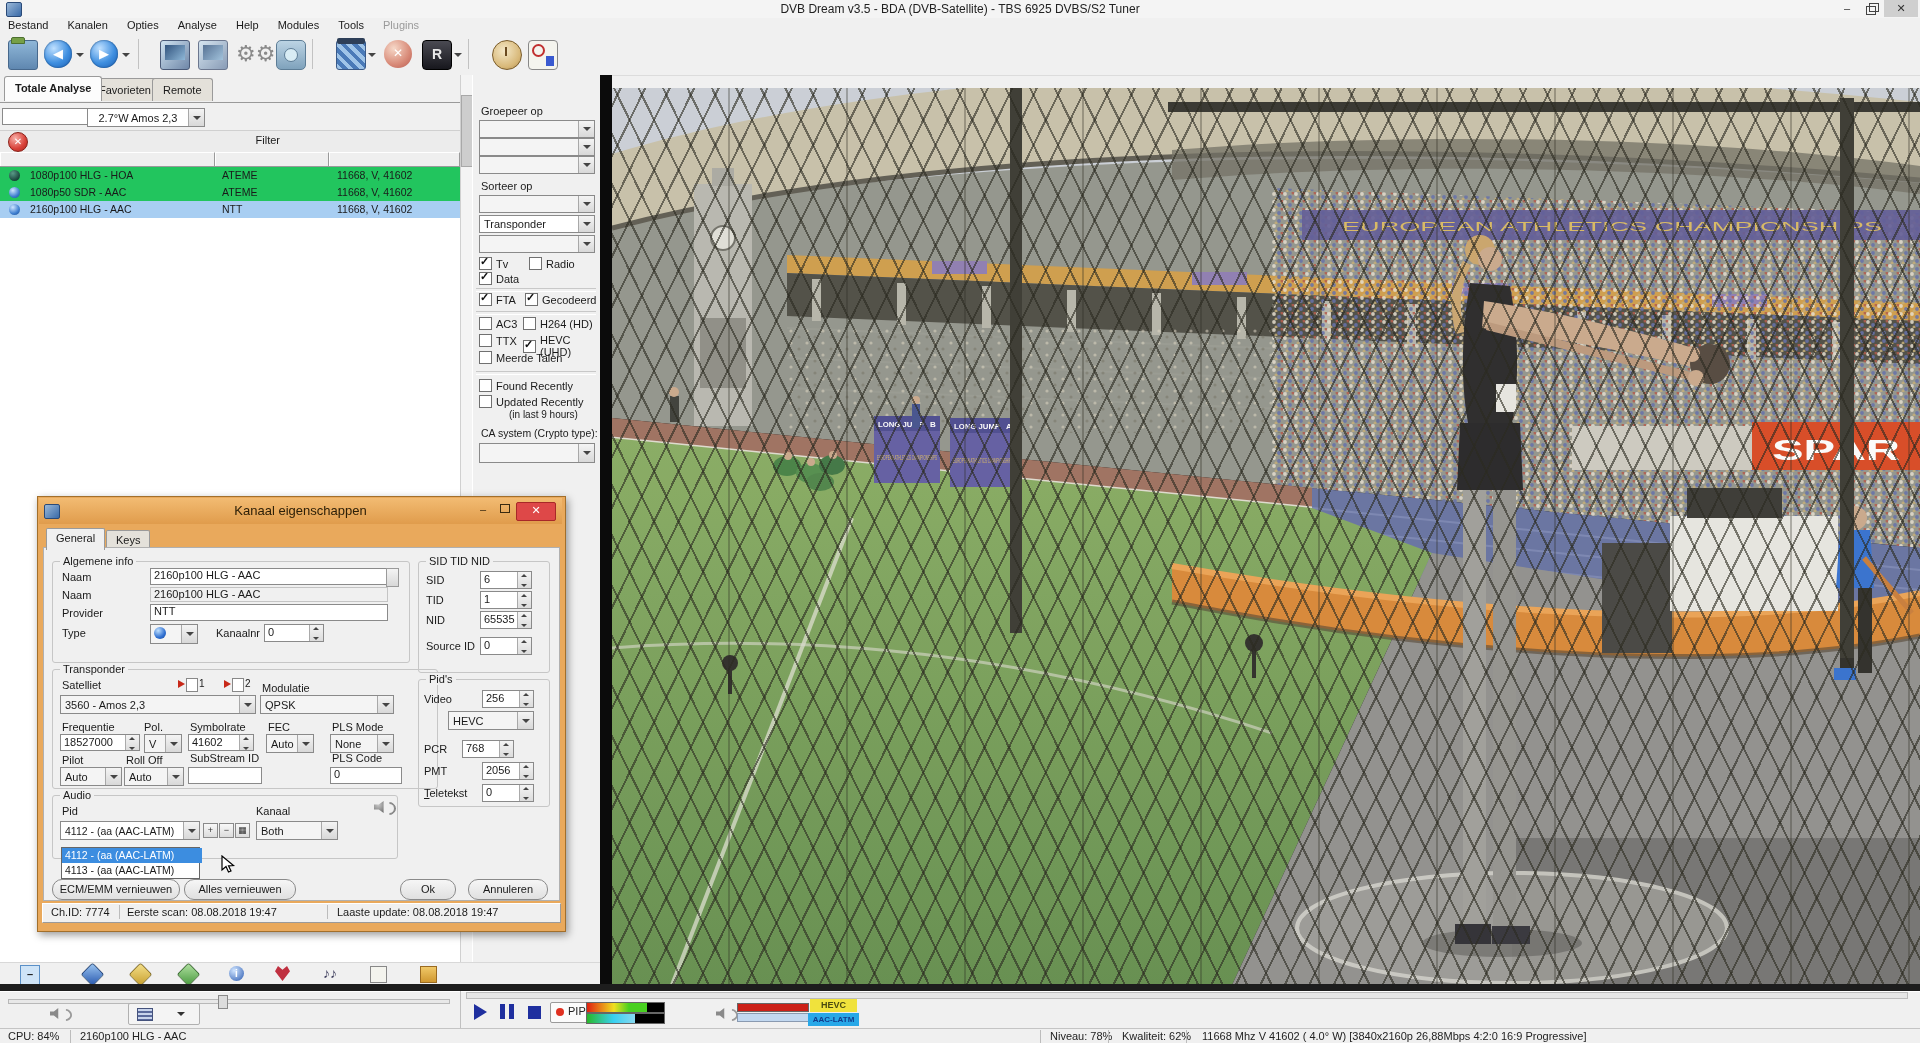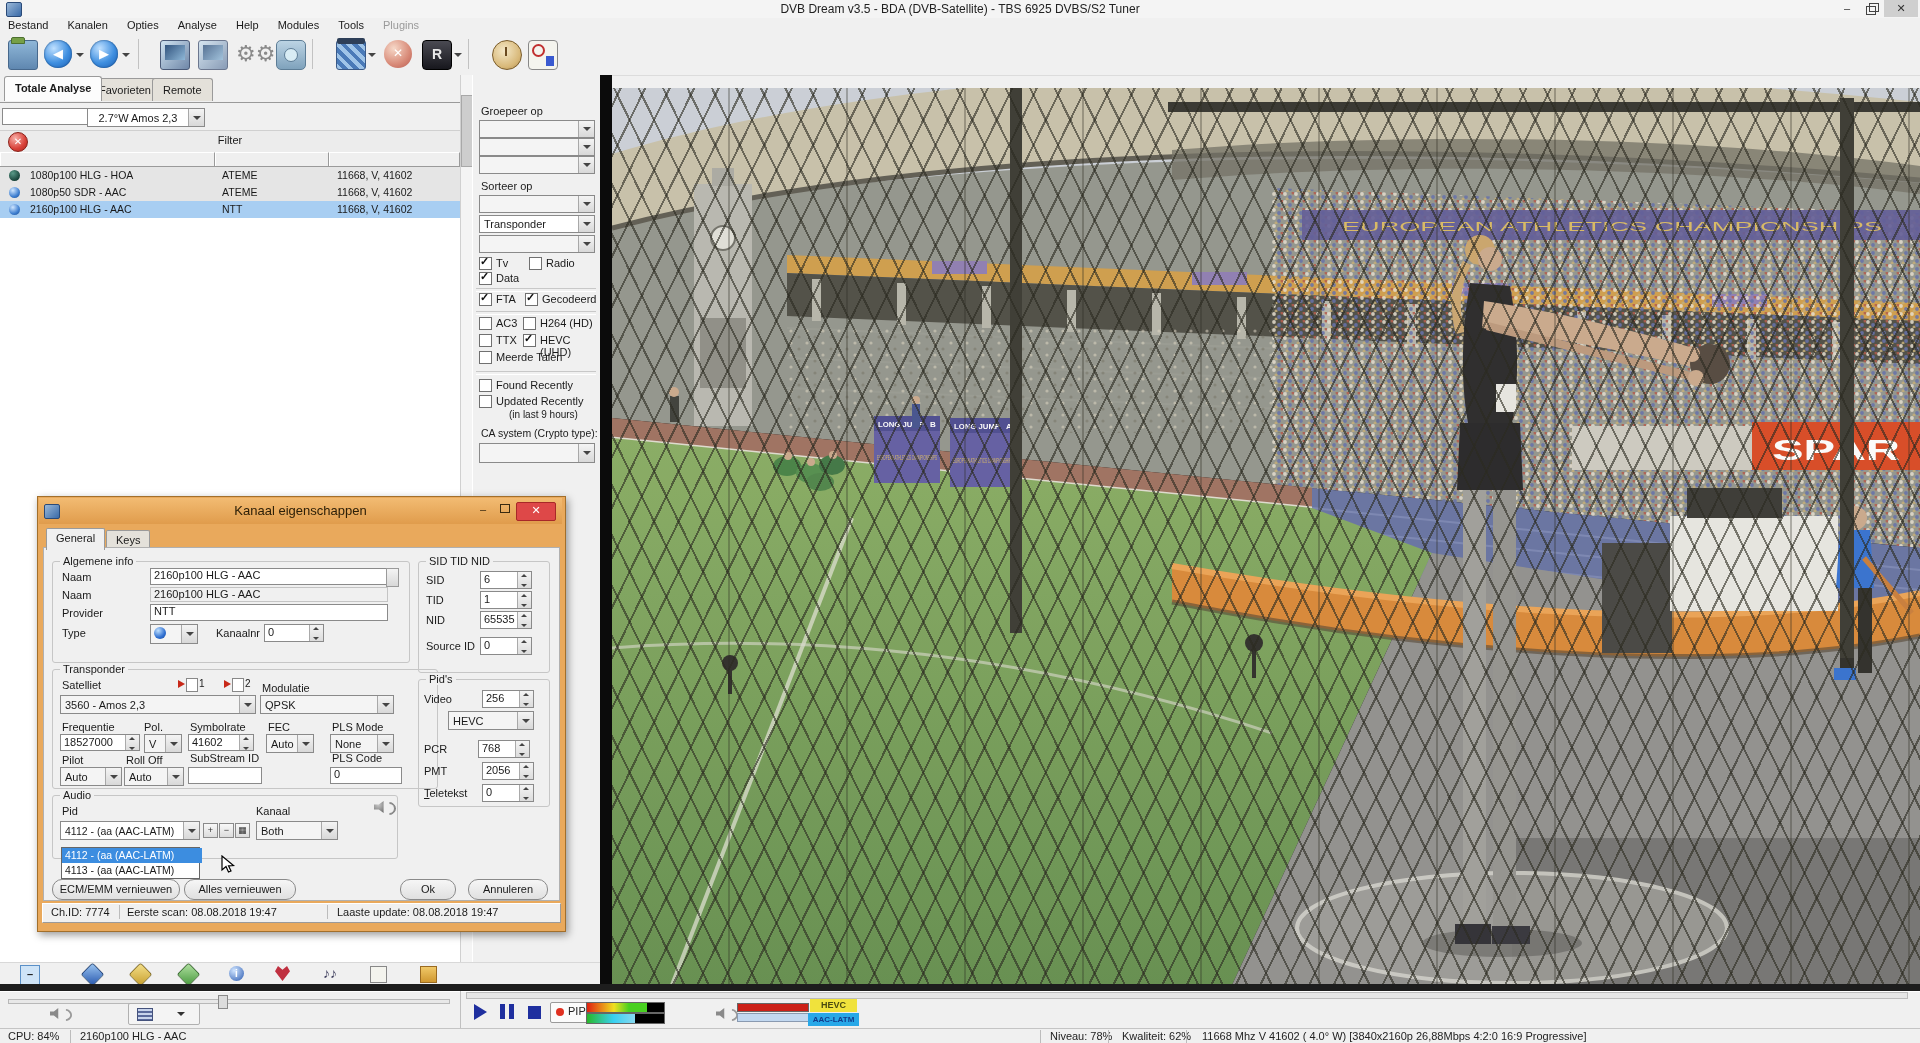--- a/index.html
+++ b/index.html
@@ -50,34 +50,34 @@
   .combo{position:absolute;background:#fff;border:1px solid #8a8a8a;display:flex;align-items:center;font-size:11px;}
   .combo .cval{flex:1;padding:0 4px;white-space:nowrap;overflow:hidden;}
   .combo .cbtn{width:15px;align-self:stretch;background:linear-gradient(#f4f4f4,#d8d8d8);border-left:1px solid #a8a8a8;display:flex;align-items:center;justify-content:center;}
   .combo .cbtn::after{content:"";border:4px solid transparent;border-top-color:#444;margin-top:4px;}
   .combo.flat{background:#f4f4f4;}
   #filter-row{left:0;top:55px;width:460px;height:24px;background:#ececec;border-top:1px solid #d0d0d0;border-bottom:1px solid #c0c0c0;}
   #filter-stop{left:8px;top:57px;width:18px;height:18px;border-radius:50%;background:radial-gradient(circle at 35% 30%,#f8b0a8,#d84038 60%,#a82820);border:1px solid #8a2018;color:#fff;text-align:center;line-height:17px;font-size:10px;}
   #chan-header{left:0;top:77px;width:460px;height:14px;background:#f2f2f2;}
   .hcell{position:absolute;top:0;height:13px;border:1px solid;border-color:#fff #9a9a9a #9a9a9a #fff;background:#efefef;}
   #chan-list{left:0;top:91px;width:460px;height:866px;background:#fff;border-top:1px solid #9a9a9a;}
-  .chrow{position:absolute;left:0;width:460px;height:17px;background:#e5e5e5;font-size:10.5px;line-height:17px;}
+  .chrow{position:absolute;left:0;width:460px;height:17px;background:#22c55e;font-size:10.5px;line-height:17px;}
   .chrow.selected{background:#a8cef2;}
   .chrow .cname{position:absolute;left:30px;}
   .chrow .cprov{position:absolute;left:222px;}
   .chrow .ctp{position:absolute;left:337px;}
   .chico{position:absolute;left:9px;top:3px;width:11px;height:11px;border-radius:50%;}
   .chico.dark{background:radial-gradient(circle at 35% 30%,#5a9a88,#1d4a40 65%,#0c2a22);}
   .chico.blue{background:radial-gradient(circle at 35% 30%,#cfe6ff,#3f7fd0 60%,#1a4a90);}
   #vscroll{left:460px;top:75px;width:12px;height:887px;background:#f4f4f4;border-left:1px solid #d0d0d0;}
   #vthumb{left:461px;top:95px;width:10px;height:70px;background:#cdcdcd;border:1px solid #a8a8a8;}
   
   #filter-panel{left:472px;top:75px;width:128px;height:887px;background:#f0f0f0;border-left:1px solid #fff;border-right:1px solid #b0b0b0;}
   .fp-hr{position:absolute;left:3px;width:120px;height:2px;border-top:1px solid #c8c8c8;border-bottom:1px solid #fff;}
-  .cb{position:absolute;display:flex;gap:4px;font-size:11px;}
+  .cb{position:absolute;display:flex;align-items:center;gap:4px;font-size:11px;}
   .cb .box{width:11px;height:11px;background:#fff;border:1px solid #707070;position:relative;flex:none;}
   .cb.checked .box::after{content:"✓";position:absolute;top:-3px;left:0;font-size:11px;font-weight:bold;color:#111;}
   
   #video-divider{left:600px;top:75px;width:12px;height:910px;background:#0b0b0b;}
   #video-area{left:612px;top:88px;width:1308px;height:897px;background:#000;overflow:hidden;}
   #net{position:absolute;left:0;top:0;width:1308px;height:897px;
     background-image:
       repeating-linear-gradient(64deg,rgba(24,24,14,0) 0 20px,rgba(24,24,14,.60) 20px 22px),
       repeating-linear-gradient(-64deg,rgba(24,24,14,0) 0 20px,rgba(24,24,14,.60) 20px 22px),
       repeating-linear-gradient(90deg,rgba(24,24,14,0) 0 116px,rgba(24,24,14,.30) 116px 118px);}
@@ -205,21 +205,21 @@
     <div class="tab" style="left:88px;">Favorieten</div>
     <div class="tab" style="left:152px;">Remote</div>
     <div class="abs" id="tabline"></div>
     <input class="tbox" style="left: 2px; top: 33px; width: 80px; height: 15px;" value="">
     <div class="combo" style="left:87px;top:33px;width:116px;height:17px;">
       <span class="cval" style="text-align:center;">2.7°W Amos 2,3</span>
       <span class="cbtn"></span>
     </div>
     <div class="abs" id="filter-row"></div>
     <div class="abs" id="filter-stop">✕</div>
-    <div class="lb" style="left:180px;top:59px;width:100px;text-align:center;">Filter</div>
+    <div class="lb" style="left:180px;top:59px;width:100px;text-align:right;">Filter</div>
     <div class="abs" id="chan-header">
       <div class="hcell" style="left:0;width:213px;"></div>
       <div class="hcell" style="left:215px;width:112px;"></div>
       <div class="hcell" style="left:329px;width:129px;"></div>
     </div>
     <div class="abs" id="chan-list">
       <div class="chrow" style="top:0;">
         <span class="chico dark"></span>
         <span class="cname">1080p100 HLG - HOA</span>
         <span class="cprov">ATEME</span>
@@ -709,21 +709,21 @@
         <span class="spinbtns">
           <i class="up"></i>
           <i class="dn"></i>
         </span>
       </div>
     <div class="combo flat" style="left:410px;top:214px;width:84px;height:17px;">
         <span class="cval">HEVC</span>
         <span class="cbtn"></span>
       </div>
     <div class="lb" style="left:386px;top:246px;">PCR</div>
-    <div class="spin" style="left:440px;top:243px;width:50px;height:16px;">
+    <div class="spin" style="left:424px;top:243px;width:50px;height:16px;">
         <span class="sval">768</span>
         <span class="spinbtns">
           <i class="up"></i>
           <i class="dn"></i>
         </span>
       </div>
     <div class="lb" style="left:386px;top:268px;">PMT</div>
     <div class="spin" style="left:444px;top:265px;width:50px;height:16px;">
         <span class="sval">2056</span>
         <span class="spinbtns">

